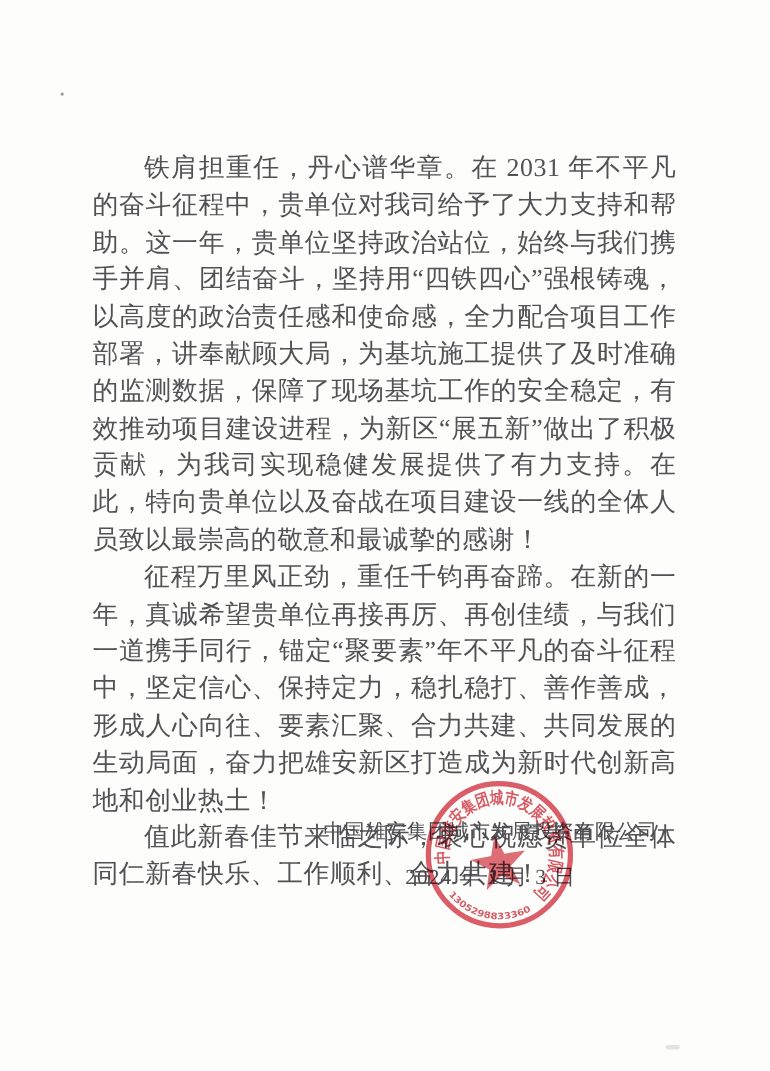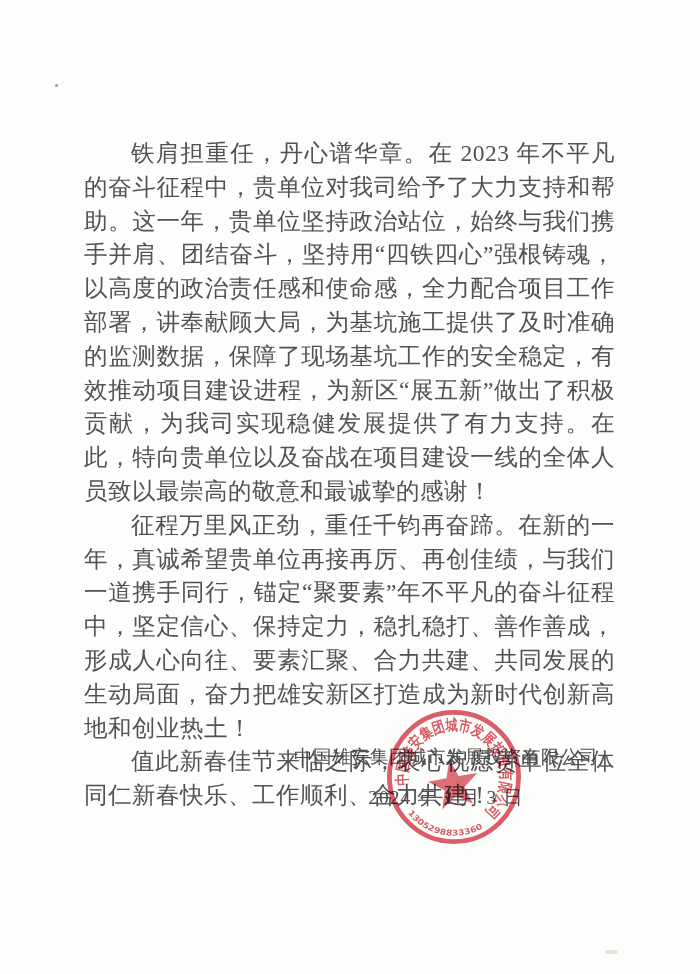--- a/index.html
+++ b/index.html
@@ -81,21 +81,21 @@
   }
   .speck-top{left:55px;top:84px;width:3px;height:3px;}
   .speck-bottom{left:605px;top:950px;width:13px;height:4px;background:#e3e3e0;border-radius:2px;}
 </style>
 </head>
 <body>
 
 <div class="page">
 
   <div class="letter-body">
-      <p class="para">铁肩担重任，丹心谱华章。在 2023 年不平凡的奋斗征程中，贵单位对我司给予了大力支持和帮助。这一年，贵单位坚持政治站位，始终与我们携手并肩、团结奋斗，坚持用“四铁四心”强根铸魂，以高度的政治责任感和使命感，全力配合项目工作部署，讲奉献顾大局，为基坑施工提供了及时准确的监测数据，保障了现场基坑工作的安全稳定，有效推动项目建设进程，为新区“展五新”做出了积极贡献，为我司实现稳健发展提供了有力支持。在此，特向贵单位以及奋战在项目建设一线的全体人员致以最崇高的敬意和最诚挚的感谢！</p>
+      <p class="para">铁肩担重任，丹心谱华章。在 2031 年不平凡的奋斗征程中，贵单位对我司给予了大力支持和帮助。这一年，贵单位坚持政治站位，始终与我们携手并肩、团结奋斗，坚持用“四铁四心”强根铸魂，以高度的政治责任感和使命感，全力配合项目工作部署，讲奉献顾大局，为基坑施工提供了及时准确的监测数据，保障了现场基坑工作的安全稳定，有效推动项目建设进程，为新区“展五新”做出了积极贡献，为我司实现稳健发展提供了有力支持。在此，特向贵单位以及奋战在项目建设一线的全体人员致以最崇高的敬意和最诚挚的感谢！</p>
       <p class="para">征程万里风正劲，重任千钧再奋蹄。在新的一年，真诚希望贵单位再接再厉、再创佳绩，与我们一道携手同行，锚定“聚要素”年不平凡的奋斗征程中，坚定信心、保持定力，稳扎稳打、善作善成，形成人心向往、要素汇聚、合力共建、共同发展的生动局面，奋力把雄安新区打造成为新时代创新高地和创业热土！</p>
       <p class="para">值此新春佳节来临之际，衷心祝愿贵单位全体同仁新春快乐、工作顺利、合力共建！</p>
     </div>
 
   <div class="signature-block">
     <div class="signature-company">中国雄安集团城市发展投资有限公司</div>
     <div class="signature-date">2024 年 1 月 3 日</div>
   </div>
 
   <svg class="seal" viewBox="0 0 160 160" xmlns="http://www.w3.org/2000/svg">

